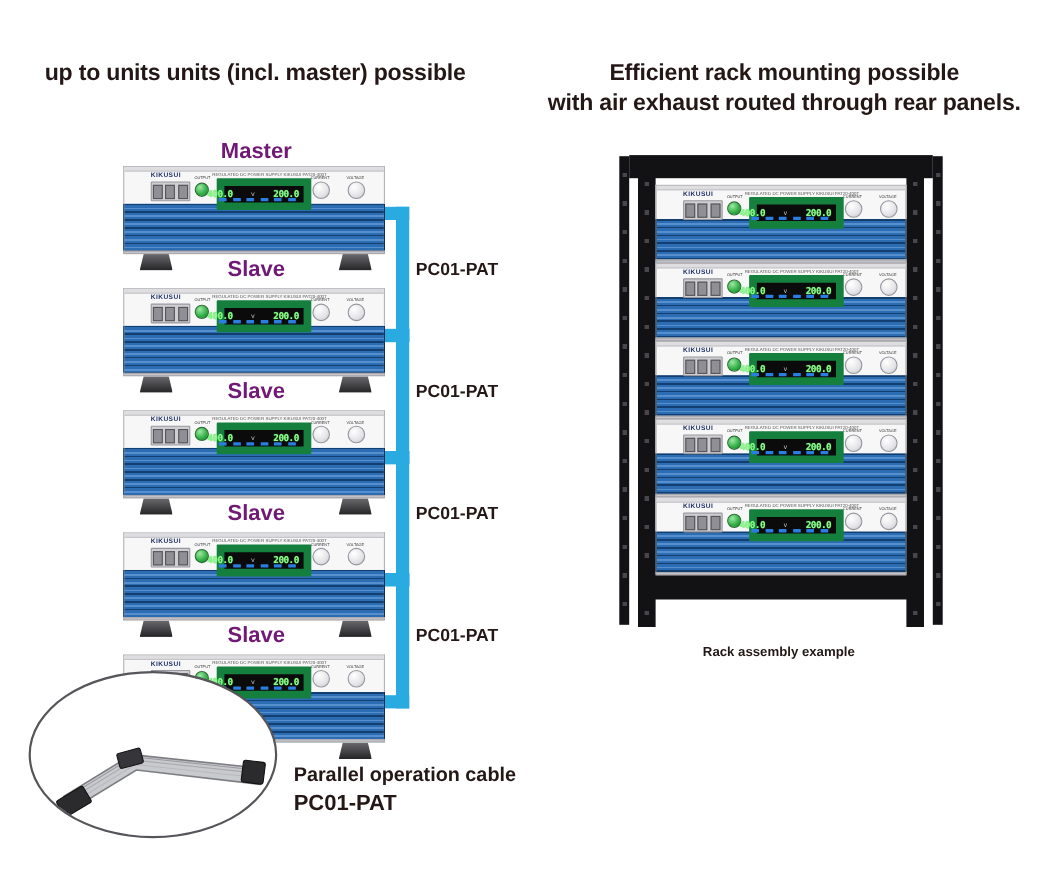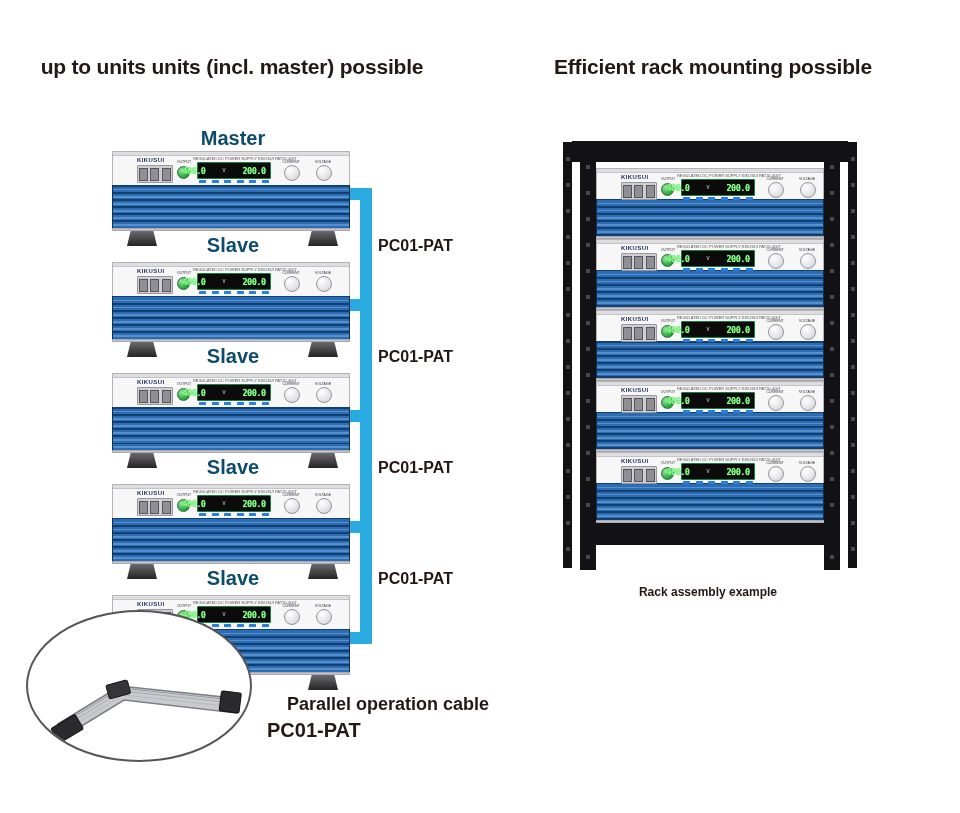--- a/index.html
+++ b/index.html
@@ -1,39 +1,39 @@
 <!DOCTYPE html>
 <html><head>
 <meta charset="utf-8">
 <style>
   html,body{margin:0;padding:0;background:#fff;}
   #canvas{position:relative;width:960px;height:813px;background:#ffffff;overflow:hidden;
           font-family:"Liberation Sans","DejaVu Sans",sans-serif;color:#231815;}
   .title{position:absolute;text-align:center;font-weight:800;font-size:21px;line-height:27px;letter-spacing:-0.2px;color:#231815;}
   #left-title{left:12px;top:53px;width:440px;}
   #right-title{left:480px;top:53px;width:466px;}
-  .big-label{position:absolute;text-align:center;font-weight:800;font-size:20px;color:#0c4a6e;width:200px;left:133px;}
+  .big-label{position:absolute;text-align:center;font-weight:800;font-size:20px;color:#701a75;width:200px;left:133px;}
   .cable-label{position:absolute;left:378px;width:110px;font-weight:800;font-size:16px;color:#231815;}
   .caption{position:absolute;font-weight:800;color:#231815;}
   
   .psu{position:absolute;z-index:2;}
   .left-psu{width:238px;}
   .rack-psu{width:228px;}
   .psu-panel{position:relative;background:#f7f7f8;border:1px solid #b4b4b8;border-bottom:none;box-sizing:border-box;}
   .left-psu .psu-panel{height:34px;}
   .rack-psu .psu-panel{height:31px;}
   .psu-topstrip{position:absolute;left:0;top:0;width:100%;height:3px;background:#dedee1;border-bottom:1px solid #c4c4c8;}
   .psu-brand{position:absolute;left:24px;top:5px;font-size:6px;font-weight:bold;color:#1a2b5e;letter-spacing:.4px;}
   .psu-model{position:absolute;left:70px;top:4px;width:124px;font-size:4px;color:#555;text-align:center;white-space:nowrap;overflow:hidden;}
   .psu-power{position:absolute;left:24px;top:13px;width:34px;height:16px;background:#cfcfd3;border:1px solid #97979d;border-radius:1px;display:flex;justify-content:space-around;align-items:center;}
   .psu-power i{display:block;width:7px;height:11px;background:#8f8f95;border:1px solid #55555a;}
   .psu-outlabel{position:absolute;left:58px;top:8px;width:26px;font-size:3.5px;color:#333;text-align:center;}
   .psu-outbtn{position:absolute;left:64px;top:14px;width:11px;height:11px;border-radius:50%;
               background:radial-gradient(circle at 35% 30%,#9fe8a4,#35b34a 55%,#1d7a2c);border:1px solid #2d6f35;}
-  .psu-display{position:absolute;left:84px;top:10px;width:72px;height:15px;background:#0b0b0b;border:1px solid #15803d;border-radius:1px;
+  .psu-display{position:absolute;left:84px;top:10px;width:72px;height:15px;background:#0b0b0b;border:7px solid #15803d;border-radius:1px;
                display:flex;align-items:center;justify-content:center;gap:17px;}
   .psu-display .dv{font-family:"DejaVu Sans Mono",monospace;font-weight:bold;font-size:8.5px;color:#8cf98c;letter-spacing:-0.5px;text-shadow:0 0 1px #4dcf4d;}
   .psu-display .du{font-size:4.5px;color:#e8e8e8;}
   .psu-btnrow{position:absolute;left:86px;top:28px;width:70px;display:flex;justify-content:space-between;}
   .psu-btnrow i{display:block;width:7px;height:3px;background:#2a7de1;border-radius:0.5px;}
   .psu-klabel{position:absolute;top:8px;width:28px;font-size:3.5px;color:#333;text-align:center;}
   .psu-klabel.k1{left:164px;} .psu-klabel.k2{left:196px;}
   .psu-knob{position:absolute;top:13px;width:14px;height:14px;border-radius:50%;
             background:radial-gradient(circle at 35% 30%,#ffffff,#e4e4e8 60%,#bfbfc6);border:1px solid #96969e;}
   .psu-knob.k1{left:171px;} .psu-knob.k2{left:203px;}
@@ -62,20 +62,21 @@
 </head>
 <body>
 
 <div id="canvas">
 
   <div class="title" id="left-title">
     <div>up to units units (incl. master) possible</div>
   </div>
   <div class="title" id="right-title">
     <div>Efficient rack mounting possible</div>
+    <div>with air exhaust routed through rear panels.</div>
   </div>
 
   <div class="big-label" style="top:127px;">Master</div>
   <div class="big-label" style="top:234px;">Slave</div>
   <div class="big-label" style="top:345px;">Slave</div>
   <div class="big-label" style="top:456px;">Slave</div>
   <div class="big-label" style="top:567px;">Slave</div>
 
   <div class="bracket" style="top:188px;height:123px;"></div>
   <div class="bracket" style="top:299px;height:123px;"></div>
@@ -105,21 +106,21 @@
         </g>
       <g transform="rotate(-15 92 80)">
           <rect x="80" y="70" width="22" height="14" rx="2" fill="#35353a" stroke="#151517"></rect>
         </g>
       <g transform="rotate(7 202 92)">
           <rect x="192" y="80" width="20" height="20" rx="2" fill="#2b2b2e" stroke="#111"></rect>
         </g>
     </svg>
   </div>
 
-  <div class="caption" style="left:267px;top:694px;font-size:18px;margin-left:20px;">Parallel operation cable</div>
+  <div class="caption" style="left:267px;top:694px;font-size:18px;">Parallel operation cable</div>
   <div class="caption" style="left:267px;top:719px;font-size:20px;">PC01-PAT</div>
 
   <div class="caption" style="left:560px;top:585px;width:296px;text-align:center;font-size:12px;">Rack assembly example</div>
 
 <div class="psu left-psu with-feet" style="left: 112px; top: 151px;">
     <div class="psu-panel">
       <div class="psu-topstrip"></div>
       <div class="psu-brand">KIKUSUI</div>
       <div class="psu-model">REGULATED DC POWER SUPPLY   KIKUSUI PAT20-400T</div>
       <div class="psu-power">

